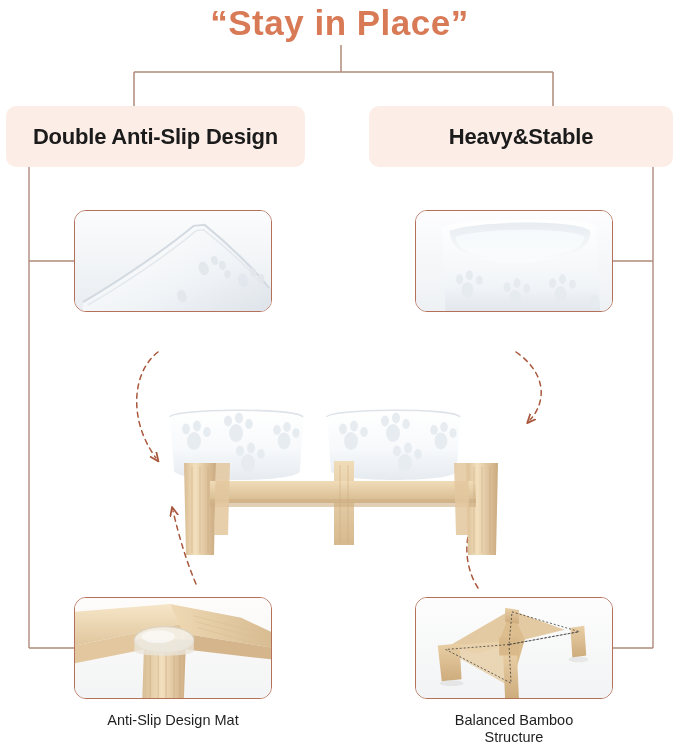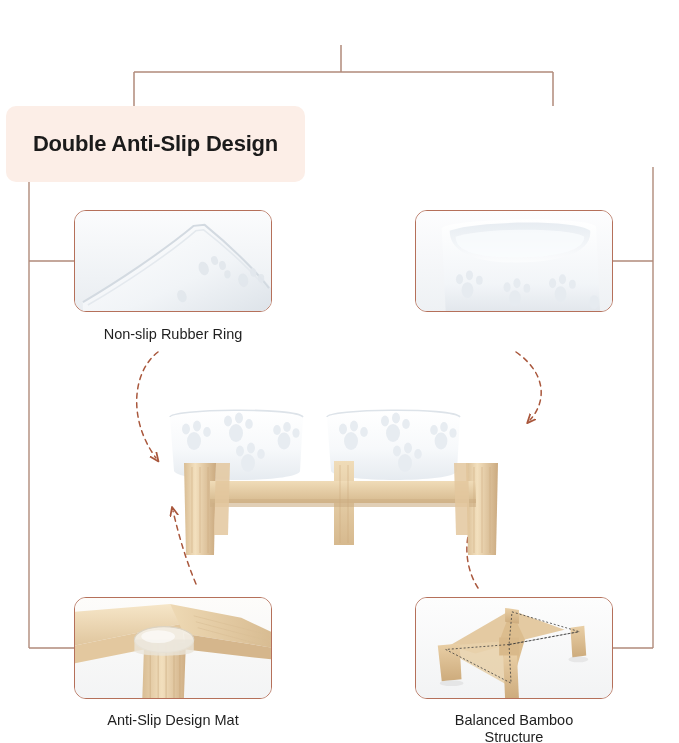--- a/index.html
+++ b/index.html
@@ -29,21 +29,21 @@
     font-weight: 700;
     letter-spacing: 0.5px;
     color: #d97a56;
     line-height: 46px;
     white-space: nowrap;
   }
 
   
   .cat-box {
     position: absolute;
-    height: 76px;
+    height: 61px;
     background: #fceee7;
     border-radius: 10px;
     display: flex;
     align-items: center;
     justify-content: center;
   }
   .cat-box.left  { left: 6px;   top: 106px; width: 299px; }
   .cat-box.right { left: 369px; top: 106px; width: 304px; }
   .cat-label {
     font-size: 22px;
@@ -117,23 +117,27 @@
     </g>
 
     <g fill="none" stroke="#a9573c" stroke-width="1.5" stroke-dasharray="5 4.5" stroke-linecap="round" marker-end="url(#arrowhead)">
       <path d="M158,352 C132,372 128,420 156,458"></path>
       <path d="M516,352 C545,372 548,400 530,420"></path>
       <path d="M196,584 C186,560 180,540 173,511"></path>
       <path d="M478,588 C460,560 464,520 489,497"></path>
     </g>
   </svg>
 
+  <div class="main-title">“Stay in Place”</div>
 
   <div class="cat-box left">
     <span class="cat-label">Double Anti-Slip Design</span>
+  </div>
+  <div class="cat-box right">
+    <span class="cat-label">Heavy&amp;Stable</span>
   </div>
 
   <div class="thumb-card tl">
     <svg class="thumb-inner" viewBox="0 0 198 102" preserveAspectRatio="none">
       <defs>
         <linearGradient id="tlbg" x1="0" y1="0" x2="0" y2="1">
           <stop offset="0%" stop-color="#fbfcfd"></stop>
             <stop offset="100%" stop-color="#e9edf1"></stop>
         </linearGradient>
         <linearGradient id="tlcer" x1="0" y1="0" x2="1" y2="1">
@@ -361,18 +365,17 @@
           <path d="M60,82 L60,168"></path>
         <path d="M326,82 L326,168"></path>
           <path d="M334,82 L334,168"></path>
           <path d="M342,82 L342,168"></path>
         <path d="M192,80 L192,158"></path>
           <path d="M200,80 L200,158"></path>
       </g>
     </g>
   </svg>
 
-  <div class="caption cap-tl">Non-slip Rubber Ring</div>
   <div class="caption cap-bl">Anti-Slip Design Mat</div>
   <div class="caption cap-br">Balanced Bamboo
 Structure</div>
 
 </div>
 
 </body></html>

